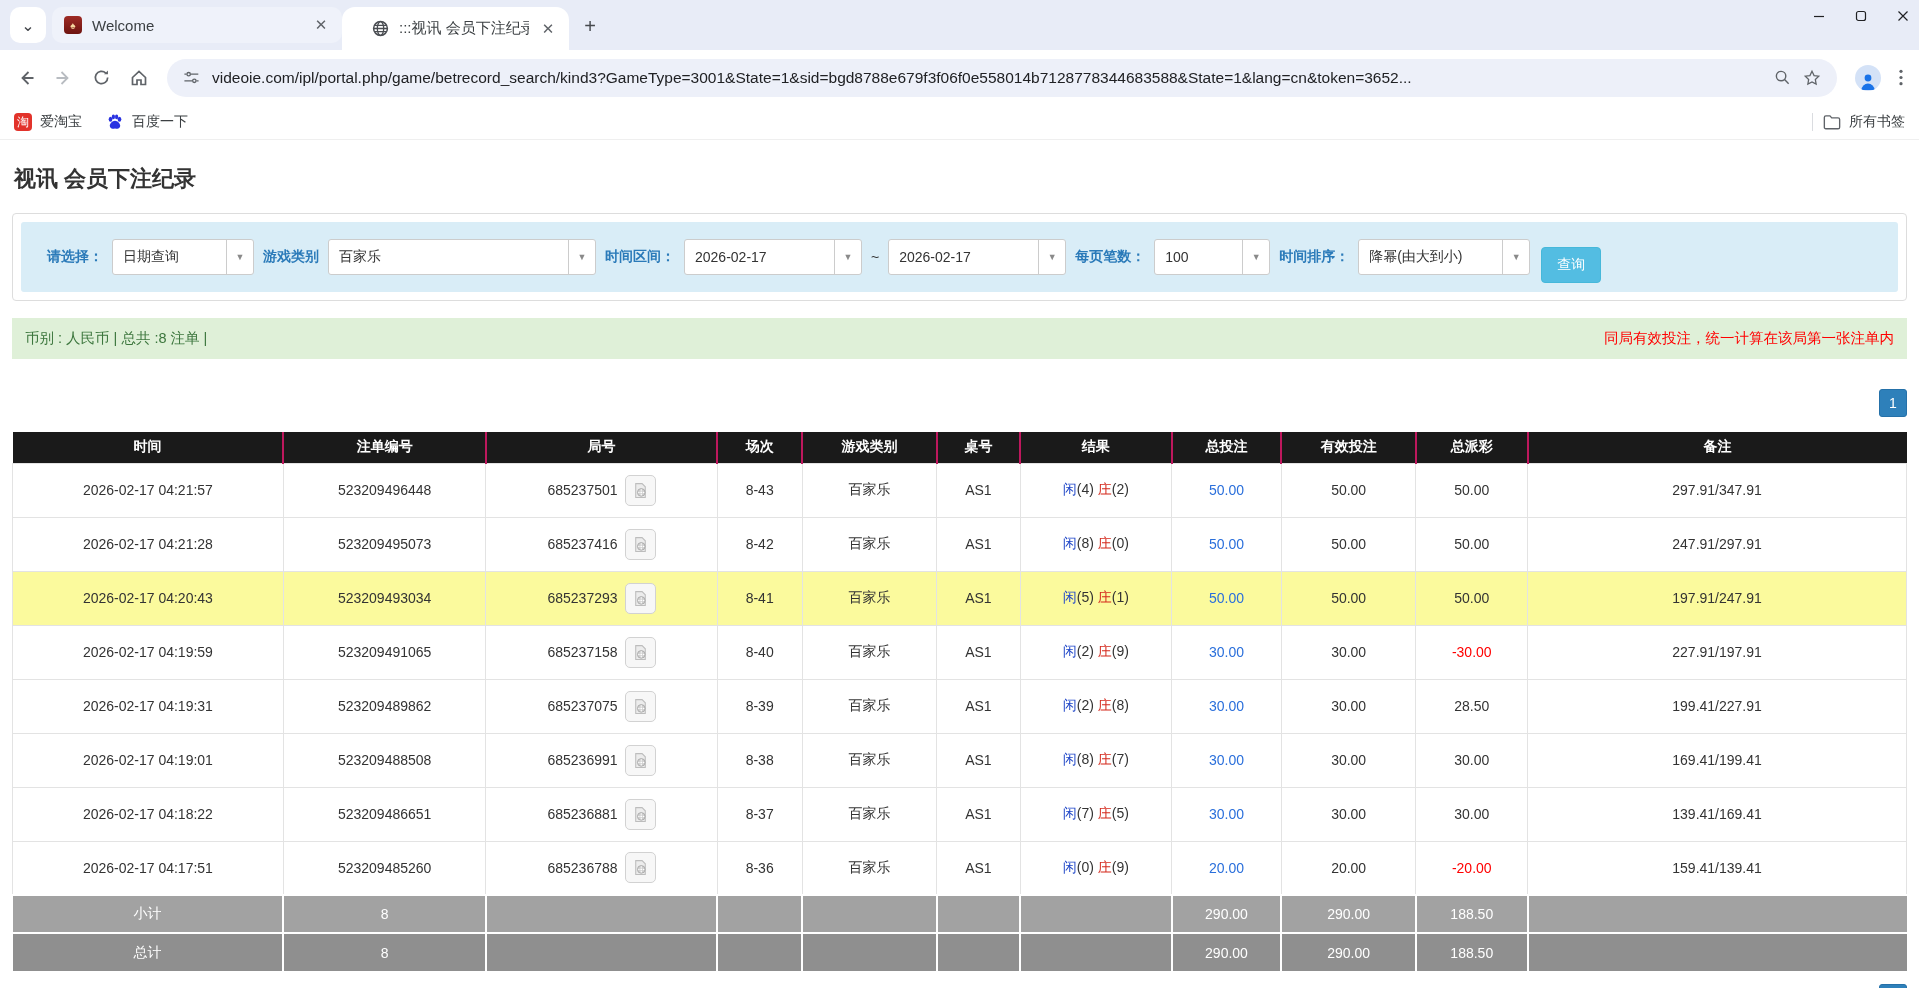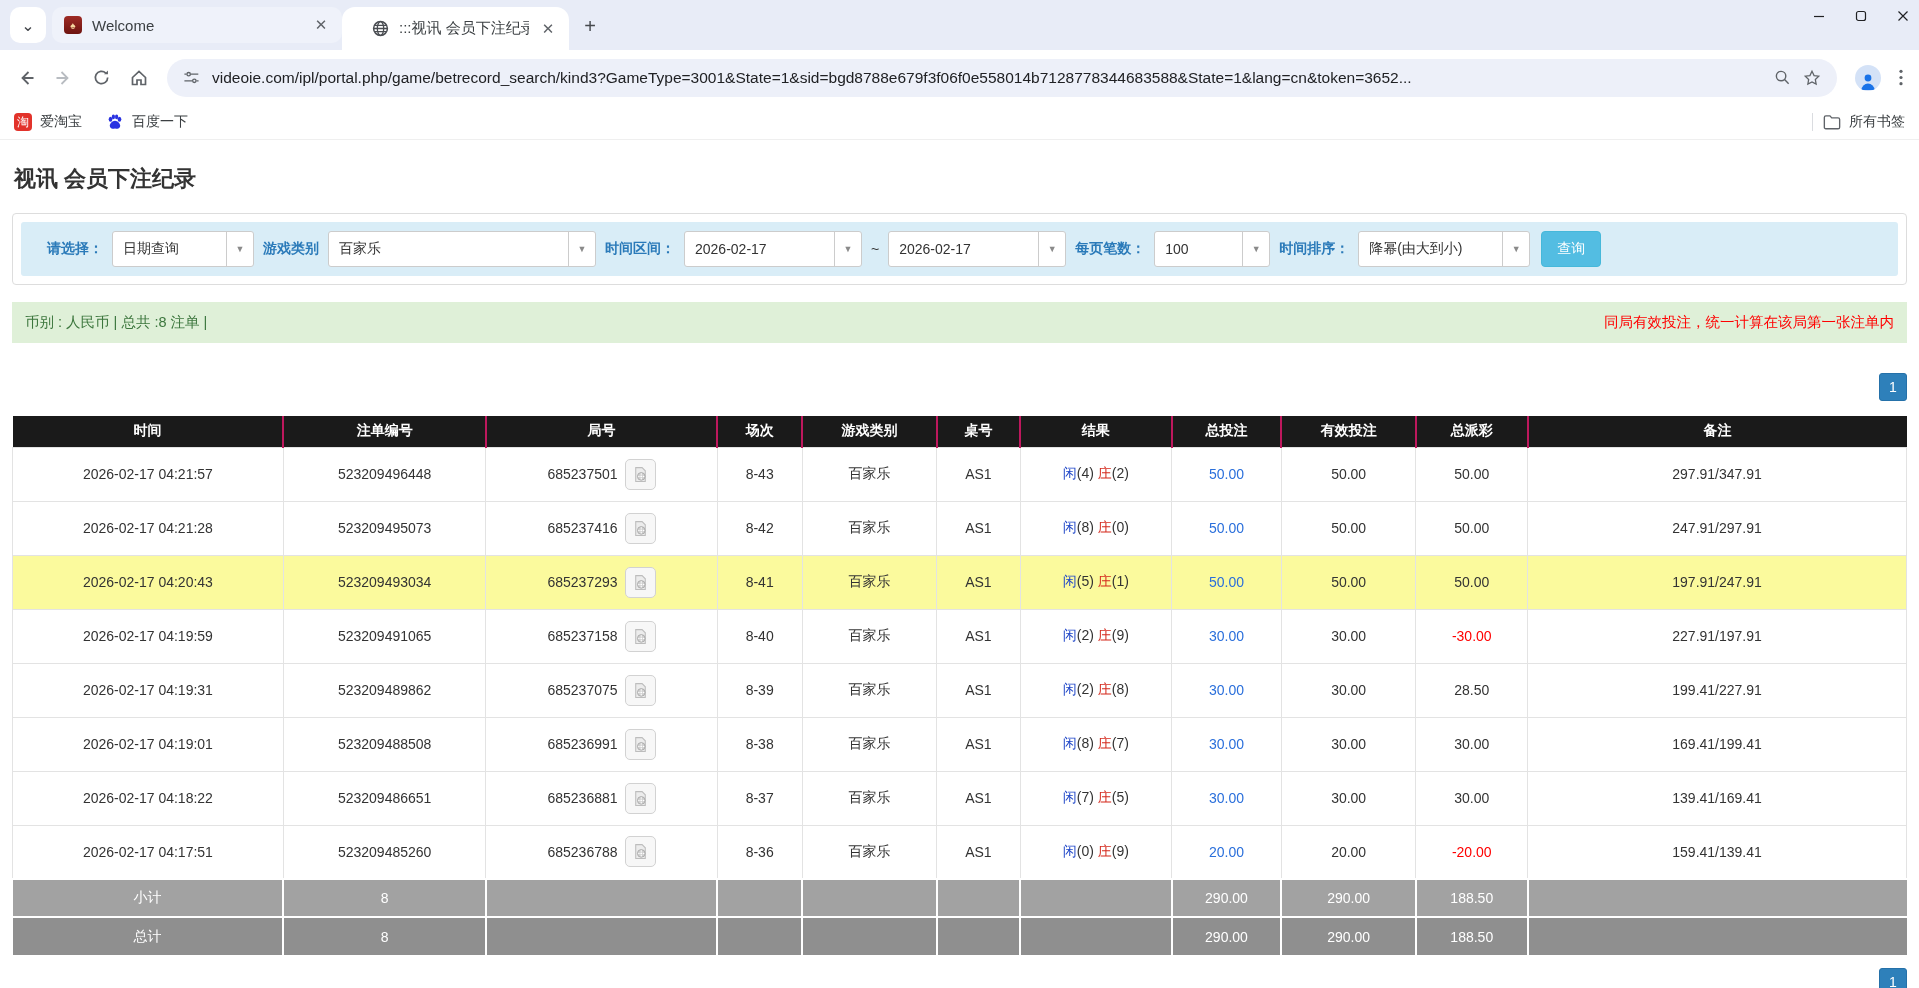--- a/index.html
+++ b/index.html
@@ -44,21 +44,21 @@
   .filter-panel { border:1px solid #ddd; border-radius:4px; padding:8px; }
   .filter-bar { background:#d9edf7; border-radius:3px; padding:9px 26px; display:flex; align-items:center; gap:9px; }
   .flabel { color:#2a7ab9; font-weight:bold; font-size:14px; white-space:nowrap; }
   .sel { background:#fff; border:1px solid #ccc; border-radius:3px; height:36px; display:flex; align-items:stretch; }
   .sel .val { padding:0 10px; display:flex; align-items:center; font-size:14px; color:#333; flex:1; white-space:nowrap; }
   .sel .caret { width:27px; border-left:1px solid #ccc; display:flex; align-items:center; justify-content:center;
     color:#8a8a8a; font-size:9px; }
   .w-query{width:142px;} .w-game{width:268px;} .w-date{width:178px;} .w-size{width:116px;} .w-sort{width:172px;}
   .tilde { color:#333; font-size:14px; }
   .btn-query { background:#53bde2; border:1px solid #46b8da; color:#fff; border-radius:4px; height:36px;
-    padding:0 15px; font-size:14px; margin-left:2px; }
+    padding:0 15px; font-size:14px; margin-left:2px;margin-top:16px; }
 
   .summary-bar { margin-top:17px; background:#dff0d8; padding:11px 13px; display:flex; justify-content:space-between;
     align-items:center; font-size:14.5px; color:#3c763d; }
   .summary-note { color:#ff0000; }
 
   .pager { display:flex; justify-content:flex-end; }
   .pager.top { margin:30px 0 15px; }
   .pager.bottom { margin-top:13px; }
   .page-btn { min-width:28px; height:28px; background:#2e80ba; color:#fff; border-radius:3px; border:1px solid #2571a9;
     display:flex; align-items:center; justify-content:center; font-size:14px; }

